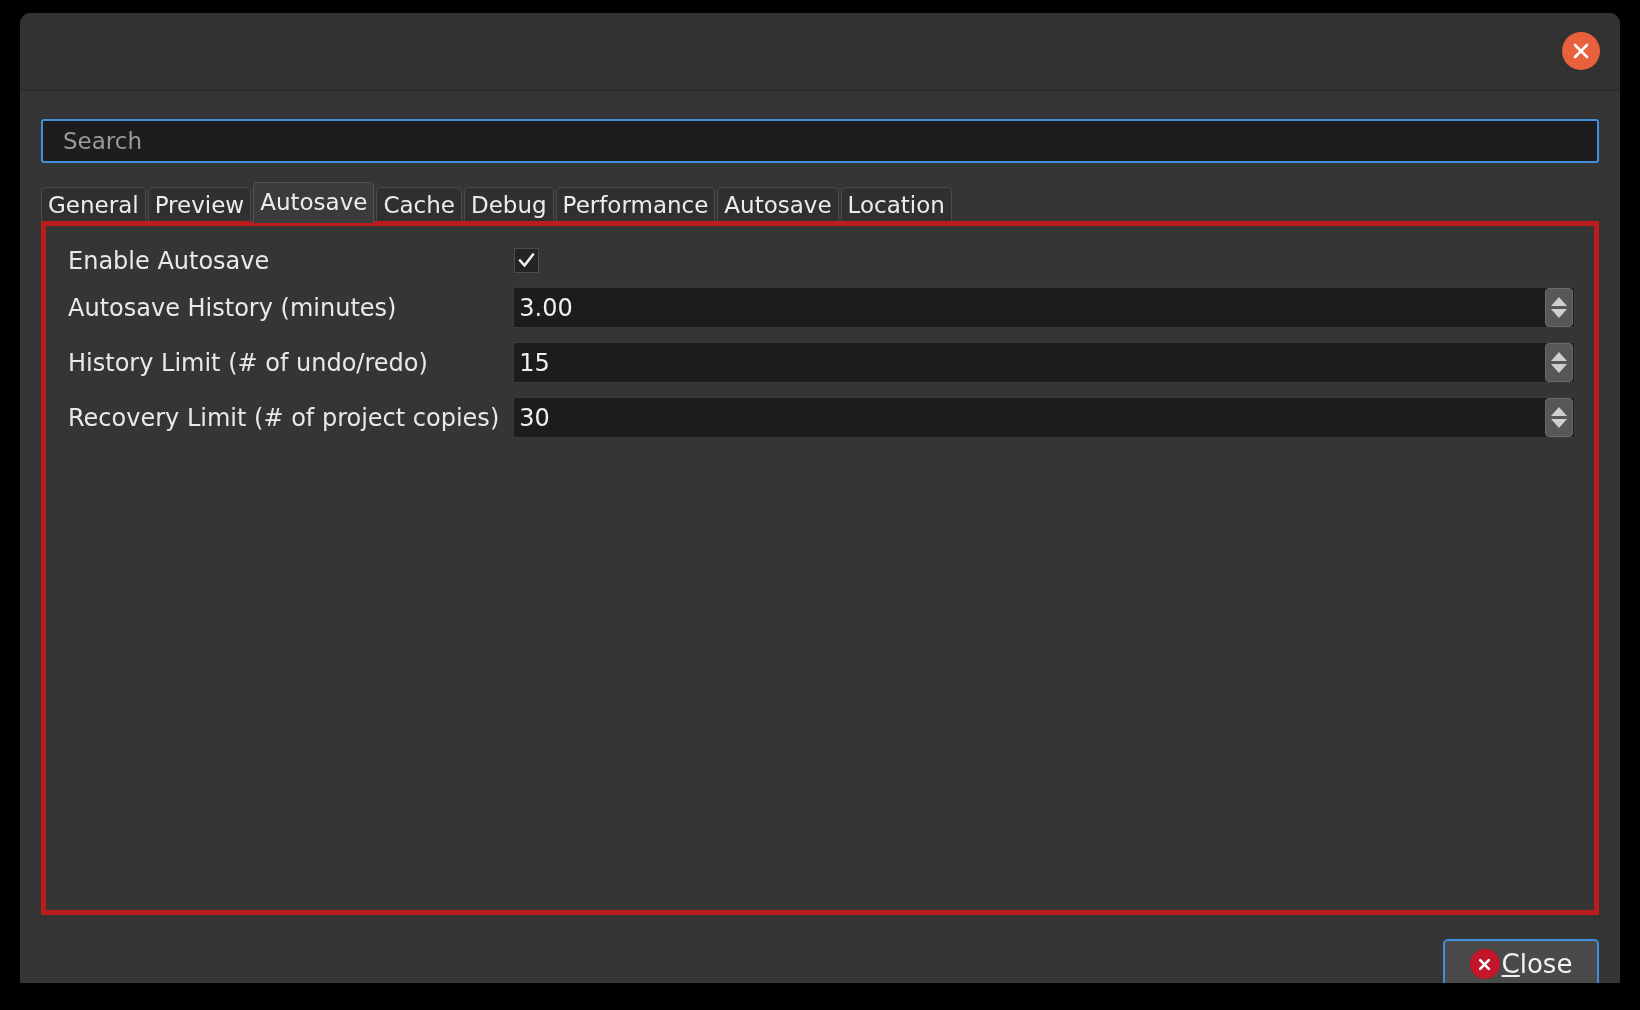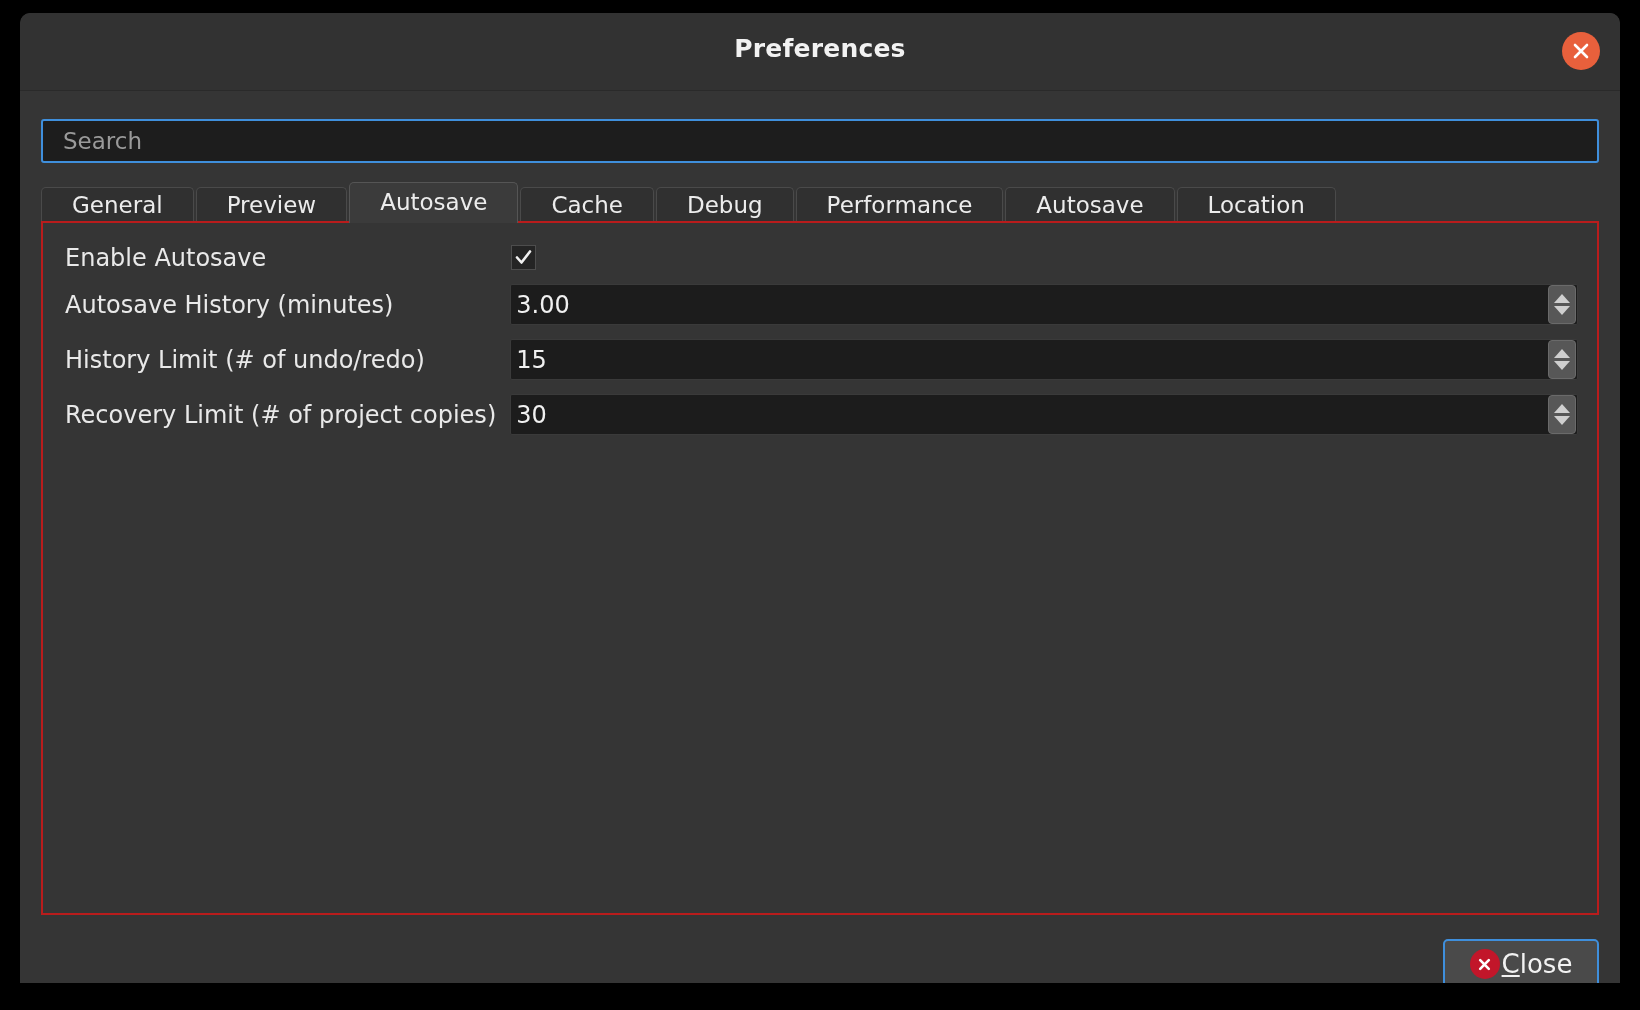--- a/index.html
+++ b/index.html
@@ -99,21 +99,21 @@
     height: 35px;
     background: #303030;
     border: 1px solid #4a4a4a;
     border-bottom: none;
     border-radius: 5px 5px 0 0;
     color: #ececec;
     font-size: 23px;
     display: flex;
     align-items: center;
     justify-content: center;
-    padding: 0 30px;
+    padding: 0 6px;
     margin-right: 2px;
     box-sizing: border-box;
     cursor: pointer;
     white-space: nowrap;
   }
   .tab.active {
     height: 41px;
     background: #3b3b3b;
     border-color: #555555;
     z-index: 3;
@@ -123,21 +123,21 @@
 
   
   #content-panel {
     position: absolute;
     left: 21px;
     top: 130px;
     width: 1558px;
     height: 694px;
     box-sizing: border-box;
     background: #353535;
-    border: 2px solid #b91c1c;
+    border: 5px solid #b91c1c;
     z-index: 1;
   }
 
   #settings-grid {
     display: grid;
     grid-template-columns: max-content 1fr;
     row-gap: 14px;
     column-gap: 14px;
     align-items: center;
     padding: 22px 19px 0 22px;
@@ -244,21 +244,20 @@
     justify-content: center;
     flex: 0 0 auto;
   }
 </style>
 </head>
 <body>
 
 <div id="dialog">
 
   <div id="titlebar">
-    <div id="title-text">Preferences</div>
     <button id="window-close">
       <svg width="20" height="20" viewBox="0 0 20 20">
         <path d="M4 4 L16 16 M16 4 L4 16" stroke="#ffffff" stroke-width="2.6" stroke-linecap="round"></path>
       </svg>
     </button>
   </div>
 
   <div id="body-area">
 
     <input id="search-input" type="text" placeholder="Search" style="">

